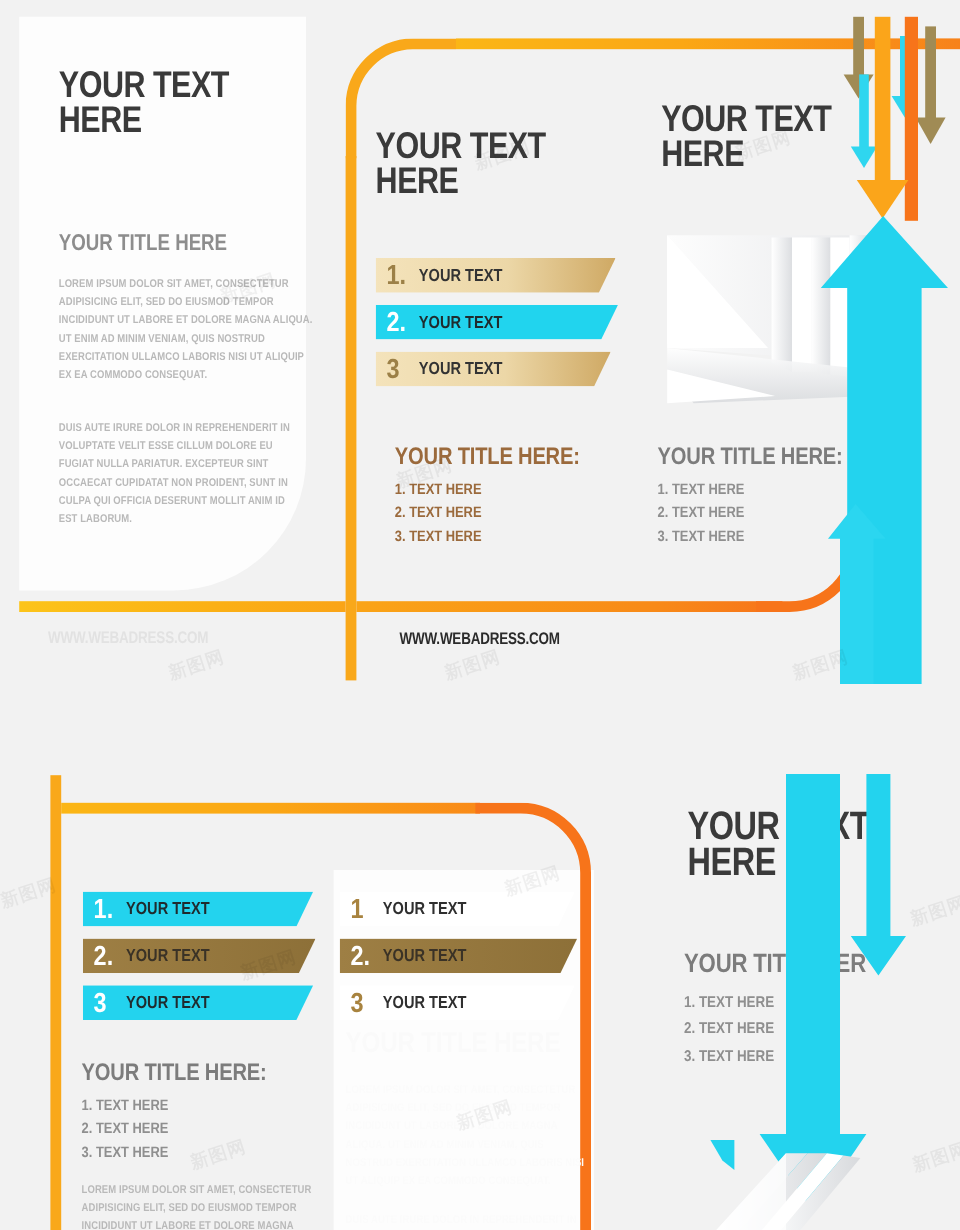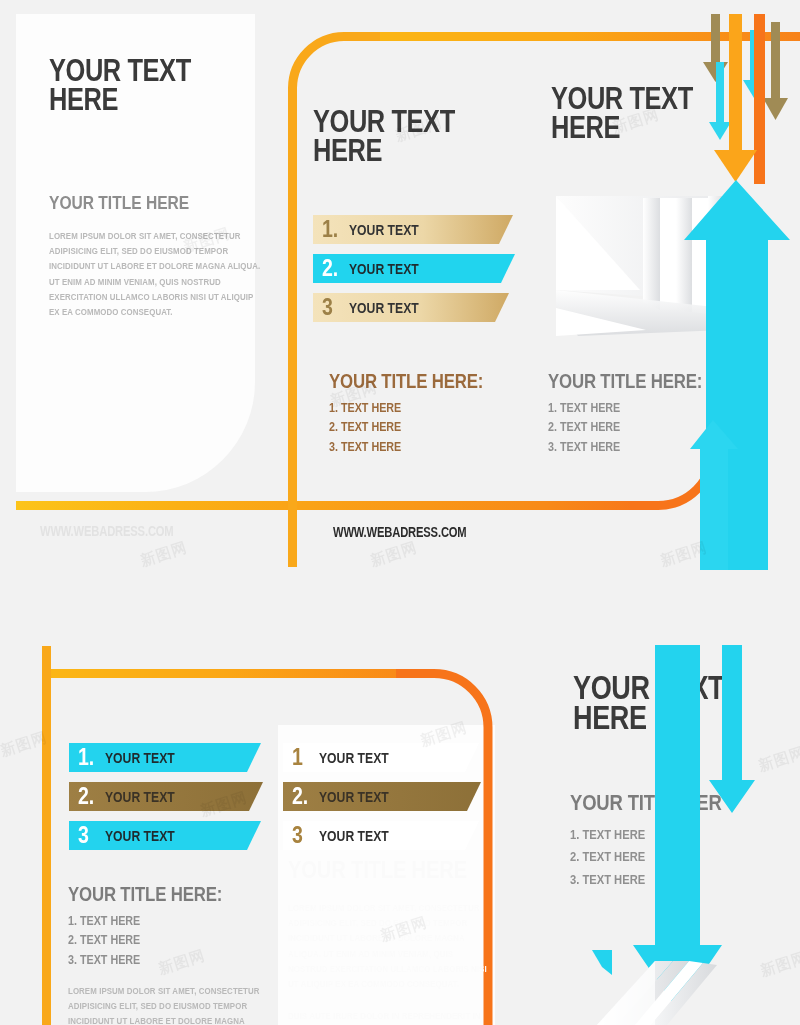--- a/index.html
+++ b/index.html
@@ -144,20 +144,23 @@
       <div class="panel-headline">
         <span>YOUR TEXT</span><br>
         <span>HERE</span>
       </div>
     </div>
     <div class="abs" style="left:49px;top:192px;width:280px;">
       <div class="panel-subtitle">YOUR TITLE HERE</div>
     </div>
     <div class="abs" style="left:49px;top:228px;width:215px;">
       <div class="body-copy">LOREM IPSUM DOLOR SIT AMET, CONSECTETUR ADIPISICING ELIT, SED DO EIUSMOD TEMPOR INCIDIDUNT UT LABORE ET DOLORE MAGNA ALIQUA. UT ENIM AD MINIM VENIAM, QUIS NOSTRUD EXERCITATION ULLAMCO LABORIS NISI UT ALIQUIP EX EA COMMODO CONSEQUAT.</div>
+    </div>
+    <div class="abs" style="left:49px;top:348px;width:200px;">
+      <div class="body-copy">DUIS AUTE IRURE DOLOR IN REPREHENDERIT IN VOLUPTATE VELIT ESSE CILLUM DOLORE EU FUGIAT NULLA PARIATUR. EXCEPTEUR SINT OCCAECAT CUPIDATAT NON PROIDENT, SUNT IN CULPA QUI OFFICIA DESERUNT MOLLIT ANIM ID EST LABORUM.</div>
     </div>
     <div class="weburl faint" style="left:40px;top:523px;">WWW.WEBADRESS.COM</div>
 
     <div class="abs" style="left:313px;top:108px;width:240px;">
       <div class="panel-headline">
         <span>YOUR TEXT</span><br>
         <span>HERE</span>
       </div>
     </div>
 

